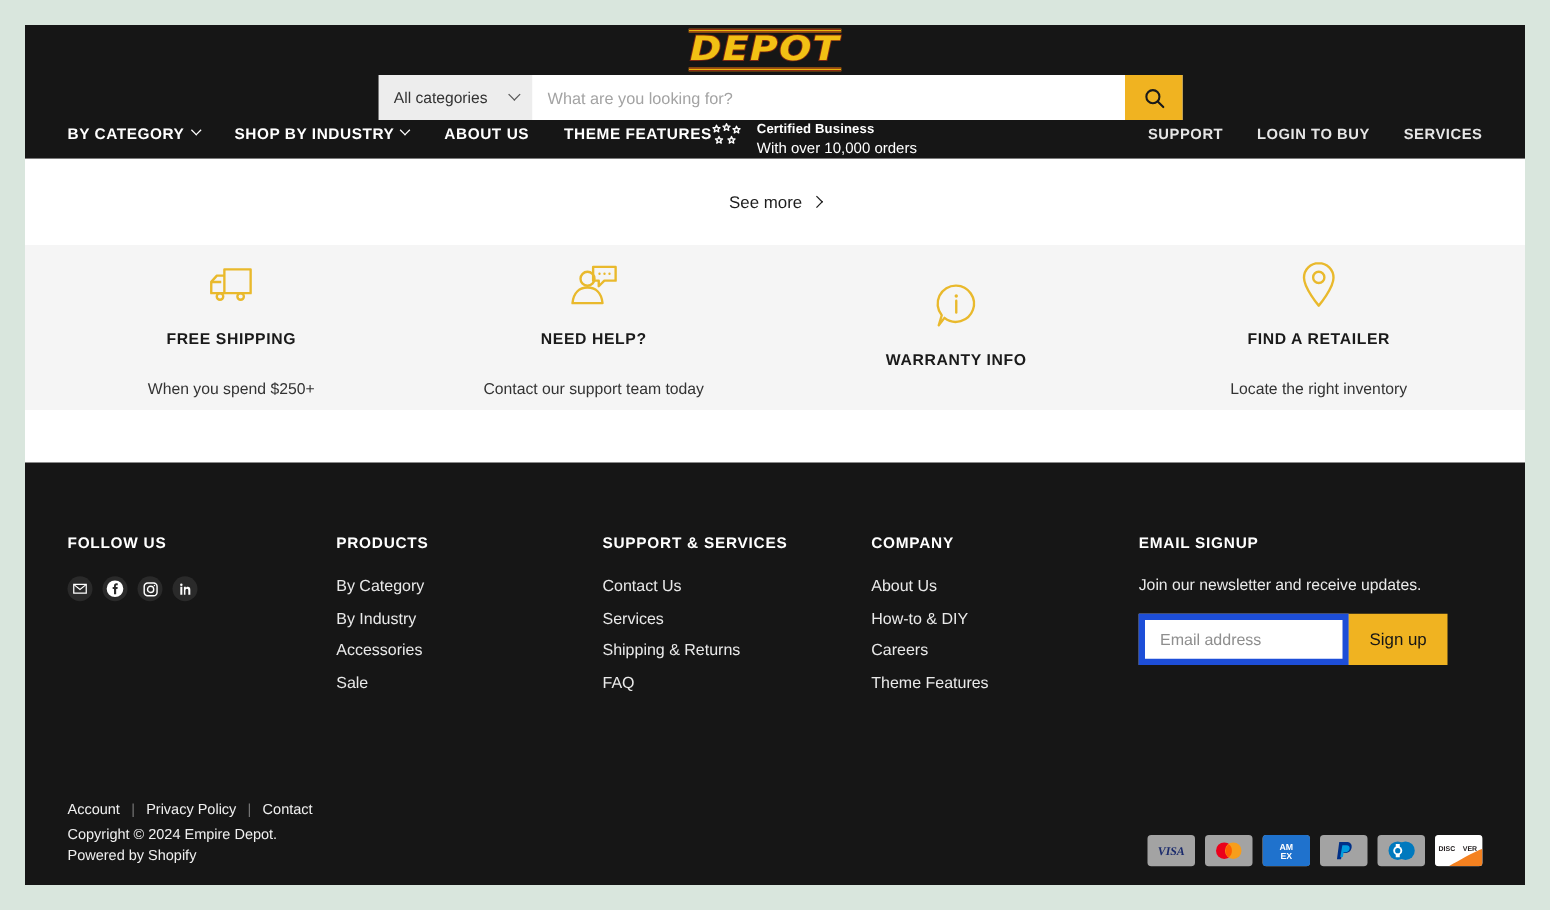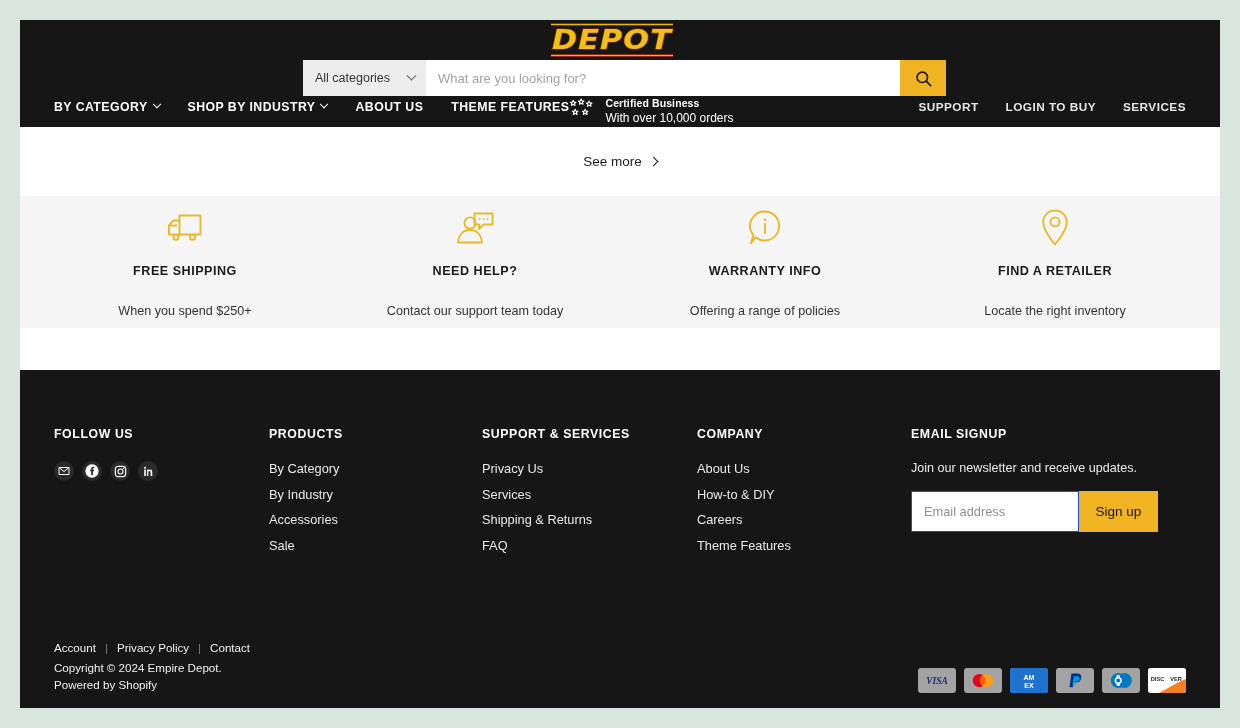--- a/index.html
+++ b/index.html
@@ -261,21 +261,21 @@
     width: 20px; height: 20px;
     border-radius: 50%;
     background: #2a2a2a;
     display: flex; align-items: center; justify-content: center;
     cursor: pointer;
   }
   .email-desc { color: #eaeaea; font-size: 12.6px; margin-bottom: 16px; }
   .email-row { display: flex; align-items: stretch; height: 41px; }
   .email-input {
     width: 168px;
-    border: 1px solid #1d4ed8;
+    border: 5px solid #1d4ed8;
     background: #fff;
     font-size: 12.8px;
     font-family: "Liberation Sans", sans-serif;
     padding: 0 12px;
     outline: none;
     color: #222;
   }
   .email-input::placeholder { color: #8e8e8e; }
   .signup-btn {
     width: 79px;
@@ -432,21 +432,20 @@
 
     <div class="feature">
       <div class="feature-icon">
         <svg width="40" height="40" viewBox="0 0 40 40" fill="none" stroke="#e9b92c" stroke-width="1.9">
           <path d="M20 3.5 A14.5 14.5 0 1 1 10.6 29.3 L6.0 35.2 L8.4 27.2 A14.5 14.5 0 0 1 20 3.5 Z" stroke-linejoin="round"></path>
           <circle cx="20" cy="11.8" r="1.35" fill="#e9b92c" stroke="none"></circle>
           <path d="M20 15.6 V25.0" stroke-linecap="round"></path>
         </svg>
       </div>
       <div class="feature-title">WARRANTY INFO</div>
-      <div class="feature-sub">Offering a range of policies</div>
     </div>
 
     <div class="feature">
       <div class="feature-icon">
         <svg width="34" height="42" viewBox="0 0 34 42" fill="none" stroke="#e9b92c" stroke-width="1.9">
           <path d="M17 3.5 C10.4 3.5 5.2 8.7 5.2 15.2 C5.2 23.5 17 37.5 17 37.5 C17 37.5 28.8 23.5 28.8 15.2 C28.8 8.7 23.6 3.5 17 3.5 Z" stroke-linejoin="round"></path>
           <circle cx="17" cy="14.9" r="4.5"></circle>
         </svg>
       </div>
       <div class="feature-title">FIND A RETAILER</div>
@@ -493,21 +492,21 @@
       <div class="fcol fcol-products">
         <div class="fhead">PRODUCTS</div>
         <a class="flink">By Category</a>
         <a class="flink">By Industry</a>
         <a class="flink">Accessories</a>
         <a class="flink">Sale</a>
       </div>
 
       <div class="fcol fcol-support">
         <div class="fhead">SUPPORT &amp; SERVICES</div>
-        <a class="flink">Privacy Us</a>
+        <a class="flink">Contact Us</a>
         <a class="flink">Services</a>
         <a class="flink">Shipping &amp; Returns</a>
         <a class="flink">FAQ</a>
       </div>
 
       <div class="fcol fcol-company">
         <div class="fhead">COMPANY</div>
         <a class="flink">About Us</a>
         <a class="flink">How-to &amp; DIY</a>
         <a class="flink">Careers</a>

